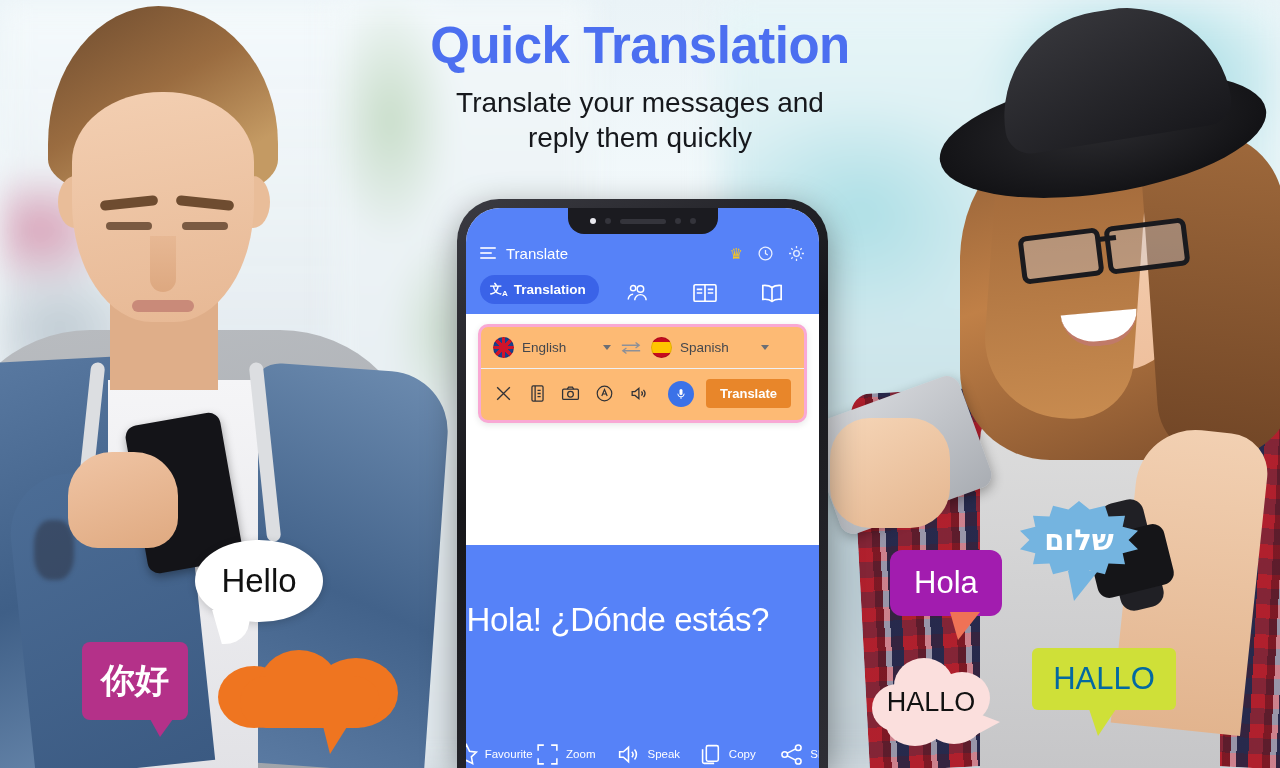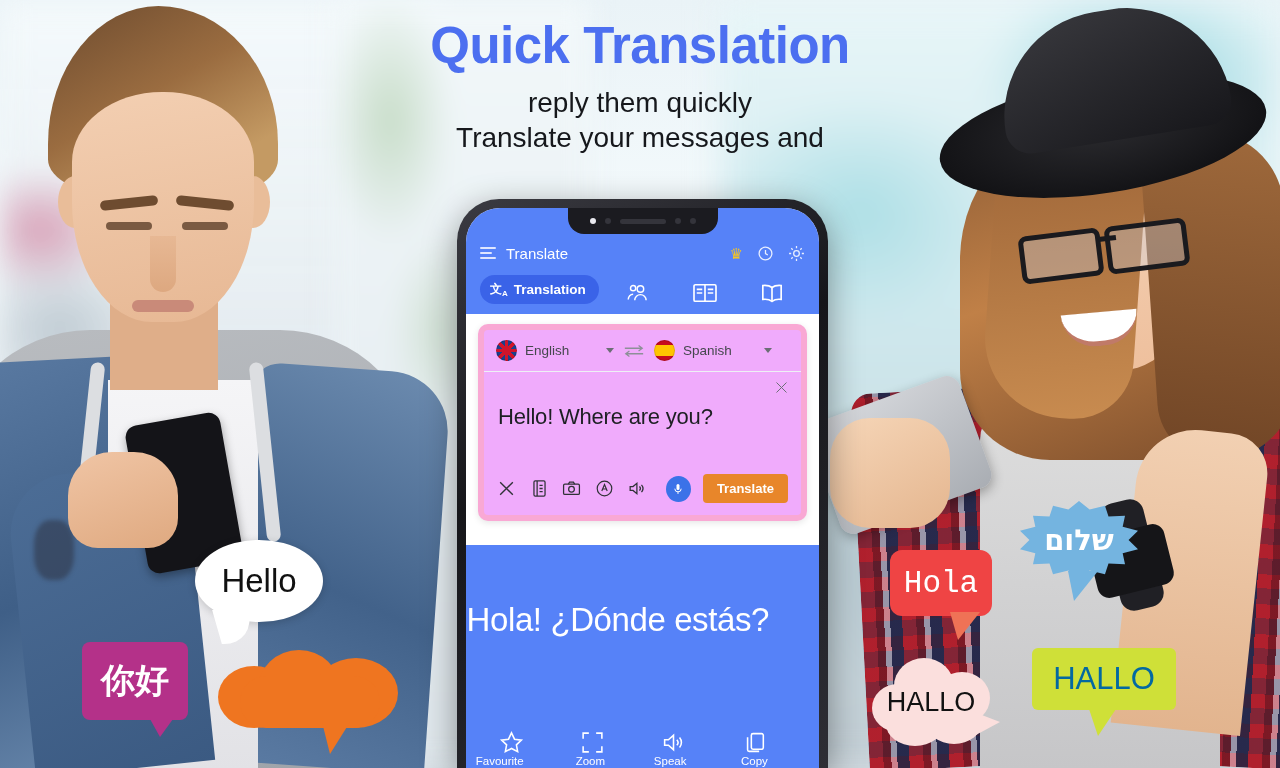--- a/index.html
+++ b/index.html
@@ -208,21 +208,21 @@
     border-radius:16px; padding:6px 13px 6px 10px;
     display:flex; align-items:center; gap:6px; margin-right:6px;
   }
   .tab-pill .gl { font-size:12px; font-weight:bold; }
   .tab-ico { flex:1; display:flex; justify-content:center; color:#fff; }
   .tab-ico svg { width:26px; height:22px; display:block; }
 
   
   .app-body { background:#ffffff; padding:10px 12px 0 12px; height:100%; }
   .trans-card {
-    background:#f0abfc; border-radius:10px; border:6px solid #f9a8d4;
+    background:#fdba74; border-radius:10px; border:3px solid #f9a8d4;
     box-shadow:0 2px 7px rgba(0,0,0,.10);
   }
   .lang-row { display:flex; align-items:center; padding:10px 12px;
     border-bottom:1px solid #eef0f5; }
   .lang { display:flex; align-items:center; gap:8px; width:118px; }
   .flag { width:21px; height:21px; border-radius:50%; flex:none;
     box-shadow:0 0 0 1px rgba(0,0,0,.12) inset; }
   .flag-gb { background:
       linear-gradient(to bottom, transparent 41%, #cf142b 41% 59%, transparent 59%),
       linear-gradient(to right, transparent 41%, #cf142b 41% 59%, transparent 59%),
@@ -252,21 +252,21 @@
     font-family:"Liberation Sans", sans-serif; }
 
   
   .result-panel {
     position:absolute; left:-32px; top:337px; width:435px; height:232px;
     background:#5682f8; z-index:20; padding:14px 22px 0 22px;
   }
   .res-text { color:#fff; font-size:33px; margin-top:42px; letter-spacing:-.4px; font-weight:400; }
   .res-actions { position:absolute; left:0; right:0; bottom:10px;
     display:flex; justify-content:space-around; align-items:flex-end; padding:0 14px; }
-  .res-act { display:flex; flex-direction:column; align-items:flex-end; width:70px; }
+  .res-act { display:flex; flex-direction:row; align-items:center; gap:6px; width:70px; }
   .res-act .ico { height:26px; color:#fff; display:flex; align-items:center; }
   .res-act .ico svg { width:25px; height:25px; display:block; }
   .res-act .lbl { color:#fff; font-size:11.5px; }
 
   
   .bub { position:absolute; z-index:15; display:flex; align-items:center; justify-content:center; }
   .bub .txt { position:relative; z-index:2; }
 
   .bub-hello { left:195px; top:540px; width:128px; height:82px;
     background:#fff; border-radius:50%; box-shadow:0 2px 8px rgba(0,0,0,.18); }
@@ -284,22 +284,22 @@
     border-top:18px solid #b43189; }
 
   .bub-saluton { left:218px; top:650px; width:180px; height:78px; }
   .bub-saluton .cloud { position:absolute; inset:0; }
   .bub-saluton .cloud i { position:absolute; background:#ef7520; border-radius:50%; }
   .bub-saluton .txt { font-size:34px; color:#fff; font-weight:bold; }
   .bub-saluton::after { content:""; position:absolute; left:104px; bottom:-26px;
     width:0; height:0; border-left:8px solid transparent; border-right:20px solid transparent;
     border-top:32px solid #ef7520; z-index:1; }
 
-  .bub-hola { left:890px; top:550px; width:102px; height:66px;
-    background:#ef4444; border-radius:12px;font-family:Liberation Mono, monospace; }
+  .bub-hola { left:890px; top:550px; width:112px; height:66px;
+    background:#a21caf; border-radius:12px; }
   .bub-hola .txt { font-size:31px; color:#fff; }
   .bub-hola::after { content:""; position:absolute; left:60px; bottom:-24px;
     width:0; height:0; border-left:8px solid transparent; border-right:22px solid transparent;
     border-top:28px solid #ef7256; }
 
   .bub-shalom { left:1020px; top:501px; width:118px; height:78px; }
   .bub-shalom .star { position:absolute; inset:0; background:#74b4e0;
     clip-path: polygon(50% 0%, 59% 11%, 72% 6%, 75% 20%, 89% 19%, 87% 33%, 100% 38%,
       92% 50%, 100% 62%, 87% 67%, 89% 81%, 75% 80%, 72% 94%, 59% 89%, 50% 100%,
       41% 89%, 28% 94%, 25% 80%, 11% 81%, 13% 67%, 0% 62%, 8% 50%, 0% 38%,
@@ -377,22 +377,22 @@
     <div class="pr-watch-b"></div>
     <div class="pr-watch"></div>
     <div class="pr-phone"></div>
     <div class="pr-hand"></div>
   </div>
 </div>
 
 <div class="headline-wrap">
   <div class="headline">Quick Translation</div>
   <div class="subhead">
+    <div>Translate your messages and</div>
     <div>reply them quickly</div>
-    <div>Translate your messages and</div>
   </div>
 </div>
 
 <div class="phone">
   <div class="phone-body">
     <div class="phone-screen">
 
       <div class="notch">
         <span class="dot lit"></span>
         <span class="dot"></span>
@@ -470,28 +470,20 @@
                   <path d="M22 10H3M7 7l-4 3 4 3"></path>
               </svg>
             </div>
             <div class="lang">
               <span class="flag flag-es"></span>
               <span class="lang-name">Spanish</span>
               <span class="caret"></span>
             </div>
           </div>
 
-          <div class="input-area">
-            <span class="clear-x">
-              <svg viewBox="0 0 24 24" fill="none" stroke="currentColor" stroke-width="1.6">
-                  <path d="M4 4l16 16M20 4L4 20"></path>
-                </svg>
-            </span>
-            <div class="input-text" placeholder="Enter text">Hello! Where are you?</div>
-          </div>
 
           <div class="tool-row">
             <span class="tool">
               <svg viewBox="0 0 24 24" fill="none" stroke="currentColor" stroke-width="1.7">
                   <path d="M4 4l16 16M20 4L4 20"></path>
                 </svg>
             </span>
             <span class="tool">
               <svg viewBox="0 0 24 24" fill="none" stroke="currentColor" stroke-width="1.6">
                 <rect x="5" y="2.5" width="14" height="19" rx="1.6"></rect>

